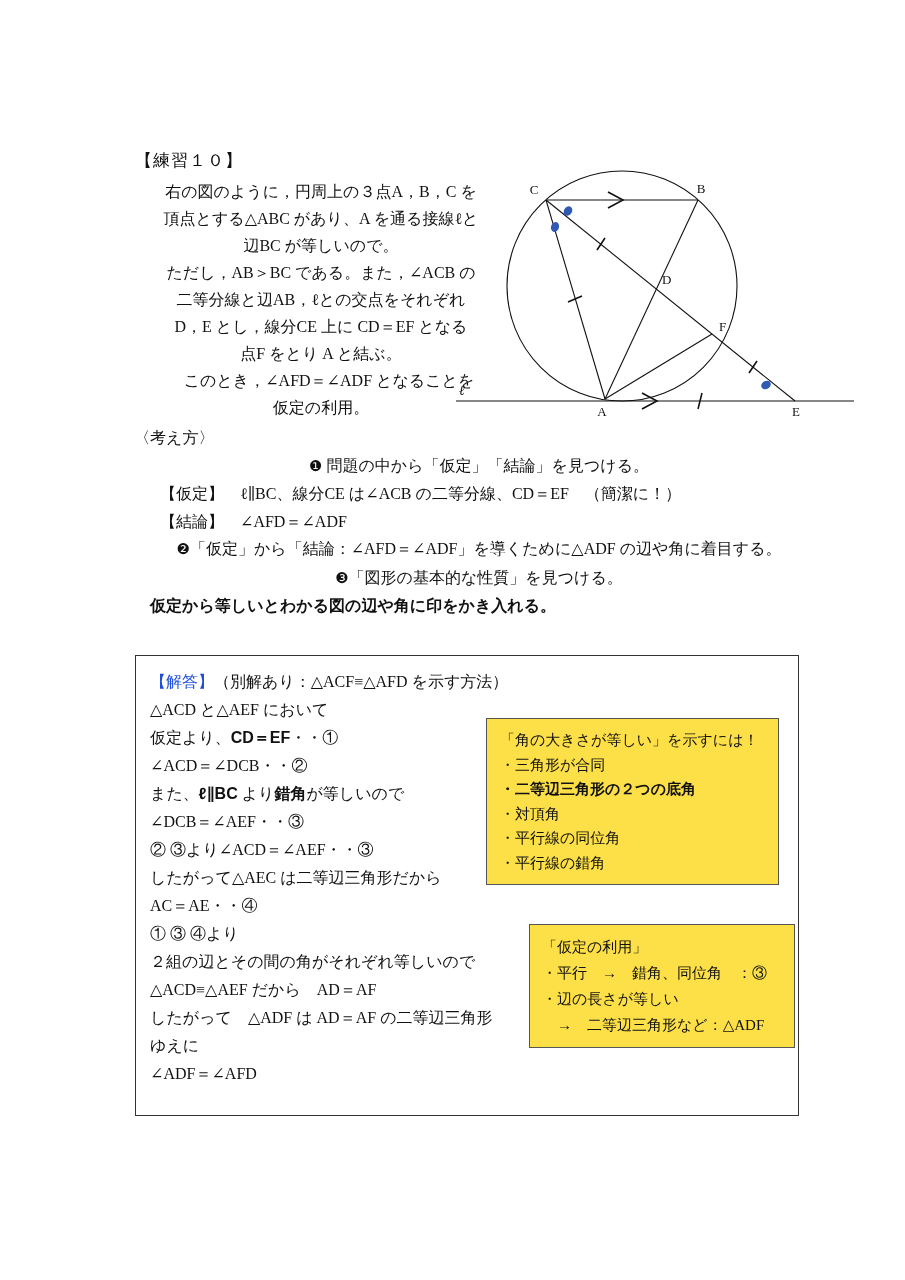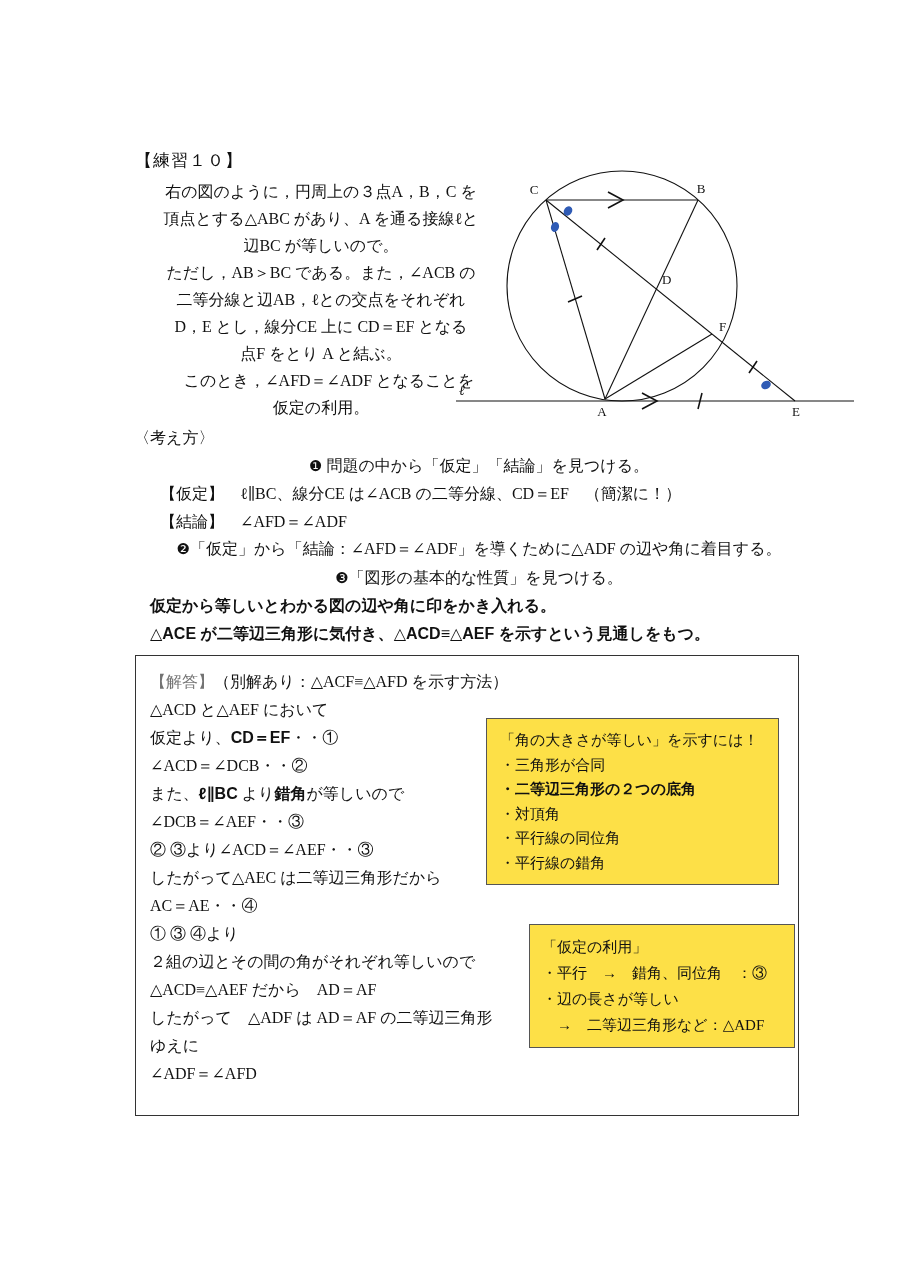--- a/index.html
+++ b/index.html
@@ -19,21 +19,21 @@
   .thinking .step { padding-left:2px; white-space:nowrap;text-align:center; }
   .thinking .indent1 { padding-left:32px; white-space:nowrap; }
   .thinking .indent2 { padding-left:22px; white-space:nowrap; }
   .bullet { font-family:"DejaVu Sans","Liberation Sans",sans-serif; font-size:15px; }
   .gbold { font-family:"Liberation Sans","DejaVu Sans",sans-serif; font-weight:700; }
   .answer-box {
     left:135px; top:655px; width:664px; height:461px;
     border:1.3px solid #333; padding:12px 14px;
   }
   .ans-line { height:28px; line-height:28px; white-space:nowrap; }
-  .red { color:#737373; }
+  .red { color:#1d4ed8; }
   .note-box {
     position:absolute; border:1px solid #555; background:#fde047;
     font-size:15px;
   }
   .note-box-1 { left:350px; top:62px; width:293px; padding:9px 13px; line-height:24.5px; }
   .note-box-2 { left:393px; top:268px; width:266px; padding:9px 12px; line-height:26px; }
   .note-box div { white-space:nowrap; }
   svg text { font-family:"Liberation Serif","DejaVu Serif",serif; font-size:13px; fill:#111; }
   svg .lab-l { font-style:italic; font-size:14px; }
 </style>
@@ -96,21 +96,20 @@
   </div>
 
   <div class="abs thinking">
     <div class="head">〈考え方〉</div>
     <div class="step"><span class="bullet">❶</span> <span>問題の中から「仮定」「結論」を見つける。</span></div>
     <div class="indent1"><span>【仮定】</span>　<span>ℓ∥BC、線分CE は∠ACB の二等分線、CD＝EF　（簡潔に！）</span></div>
     <div class="indent1"><span>【結論】</span>　<span>∠AFD＝∠ADF</span></div>
     <div class="step"><span class="bullet">❷</span><span>「仮定」から「結論：∠AFD＝∠ADF」を導くために△ADF の辺や角に着目する。</span></div>
     <div class="step"><span class="bullet">❸</span><span>「図形の基本的な性質」を見つける。</span></div>
     <div class="indent2 gbold">仮定から等しいとわかる図の辺や角に印をかき入れる。</div>
-    <div class="indent2 gbold">△ACE が二等辺三角形に気付き、△ACD≡△AEF を示すという見通しをもつ。</div>
   </div>
 
   <div class="abs answer-box">
     <div class="ans-line"><span class="red">【解答】</span><span>（別解あり：△ACF≡△AFD を示す方法）</span></div>
     <div class="ans-line">△ACD と△AEF において</div>
     <div class="ans-line"><span>仮定より、</span><span class="gbold">CD＝EF</span><span>・・①</span></div>
     <div class="ans-line">∠ACD＝∠DCB・・②</div>
     <div class="ans-line"><span>また、</span><span class="gbold">ℓ∥BC</span><span> より</span><span class="gbold">錯角</span><span>が等しいので</span></div>
     <div class="ans-line">∠DCB＝∠AEF・・③</div>
     <div class="ans-line">② ③より∠ACD＝∠AEF・・③</div>

